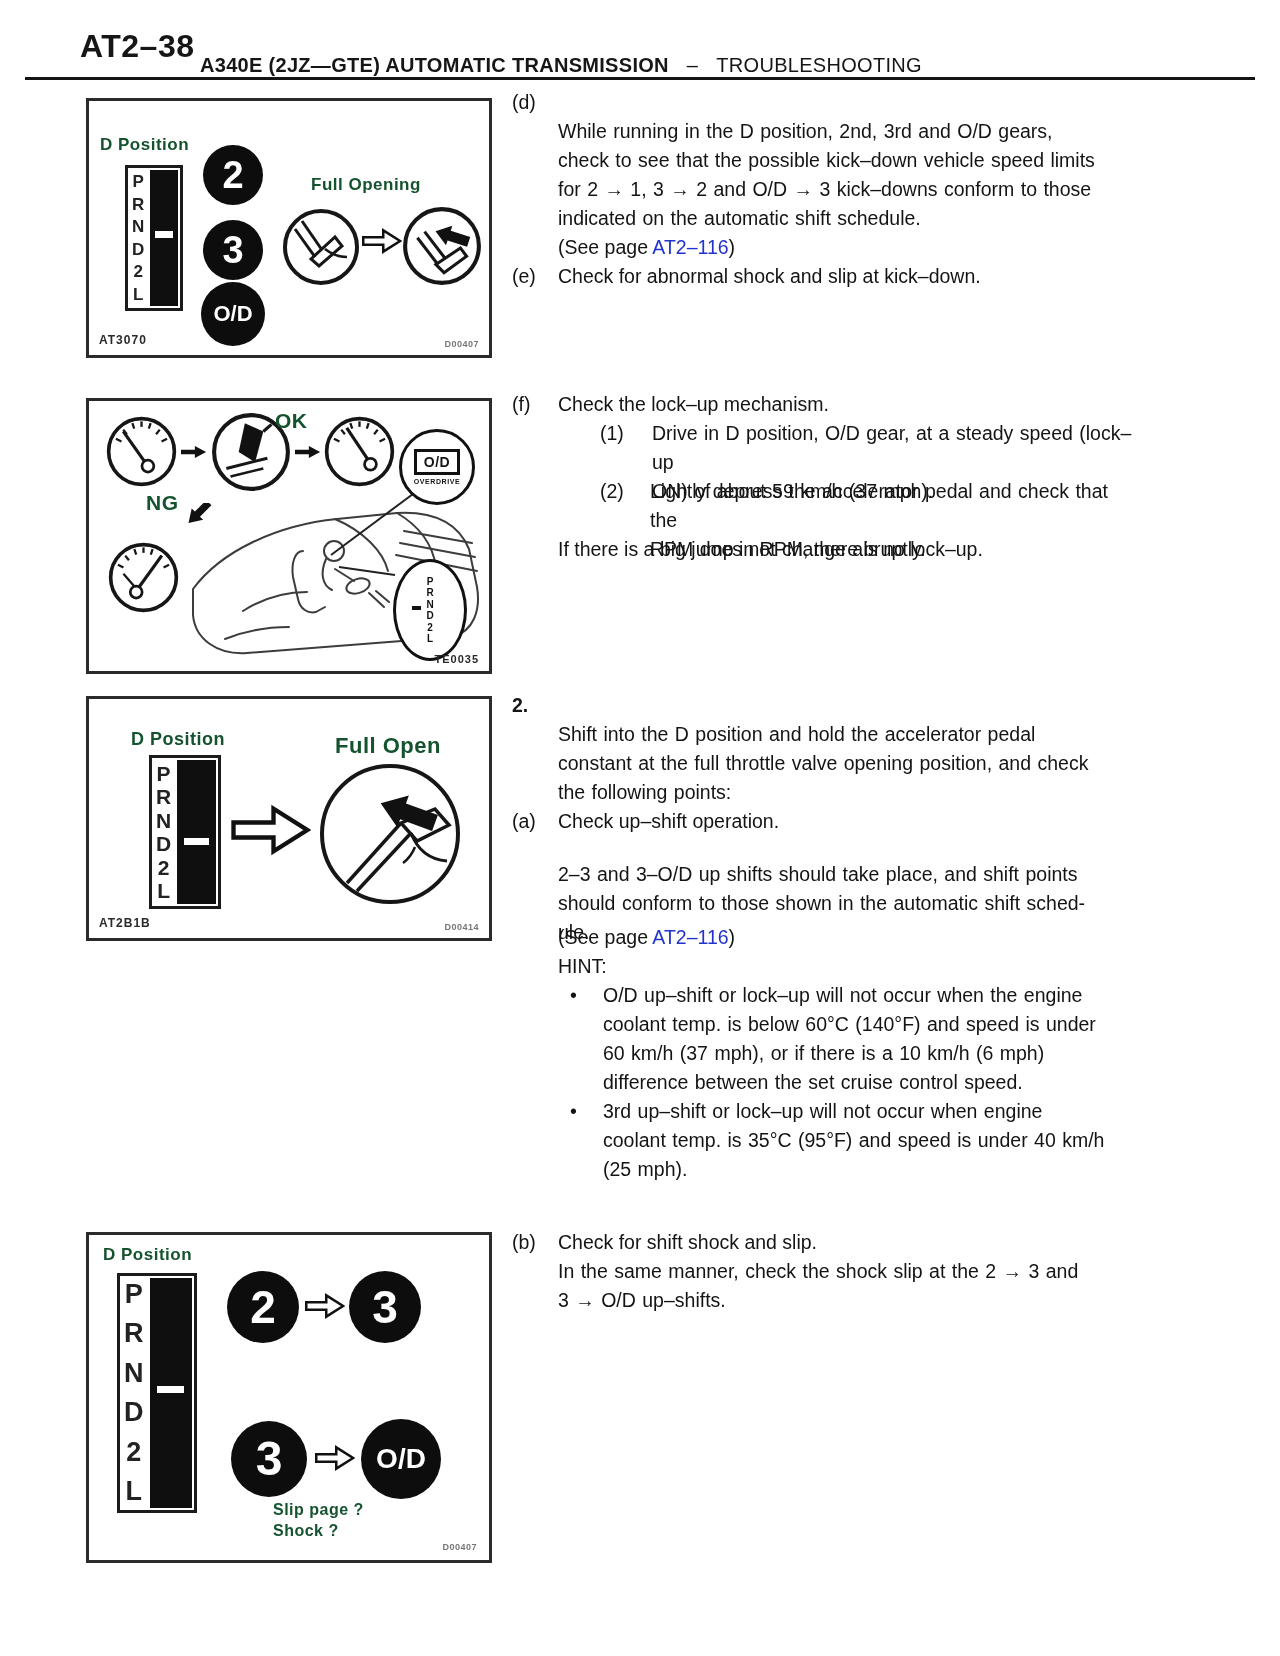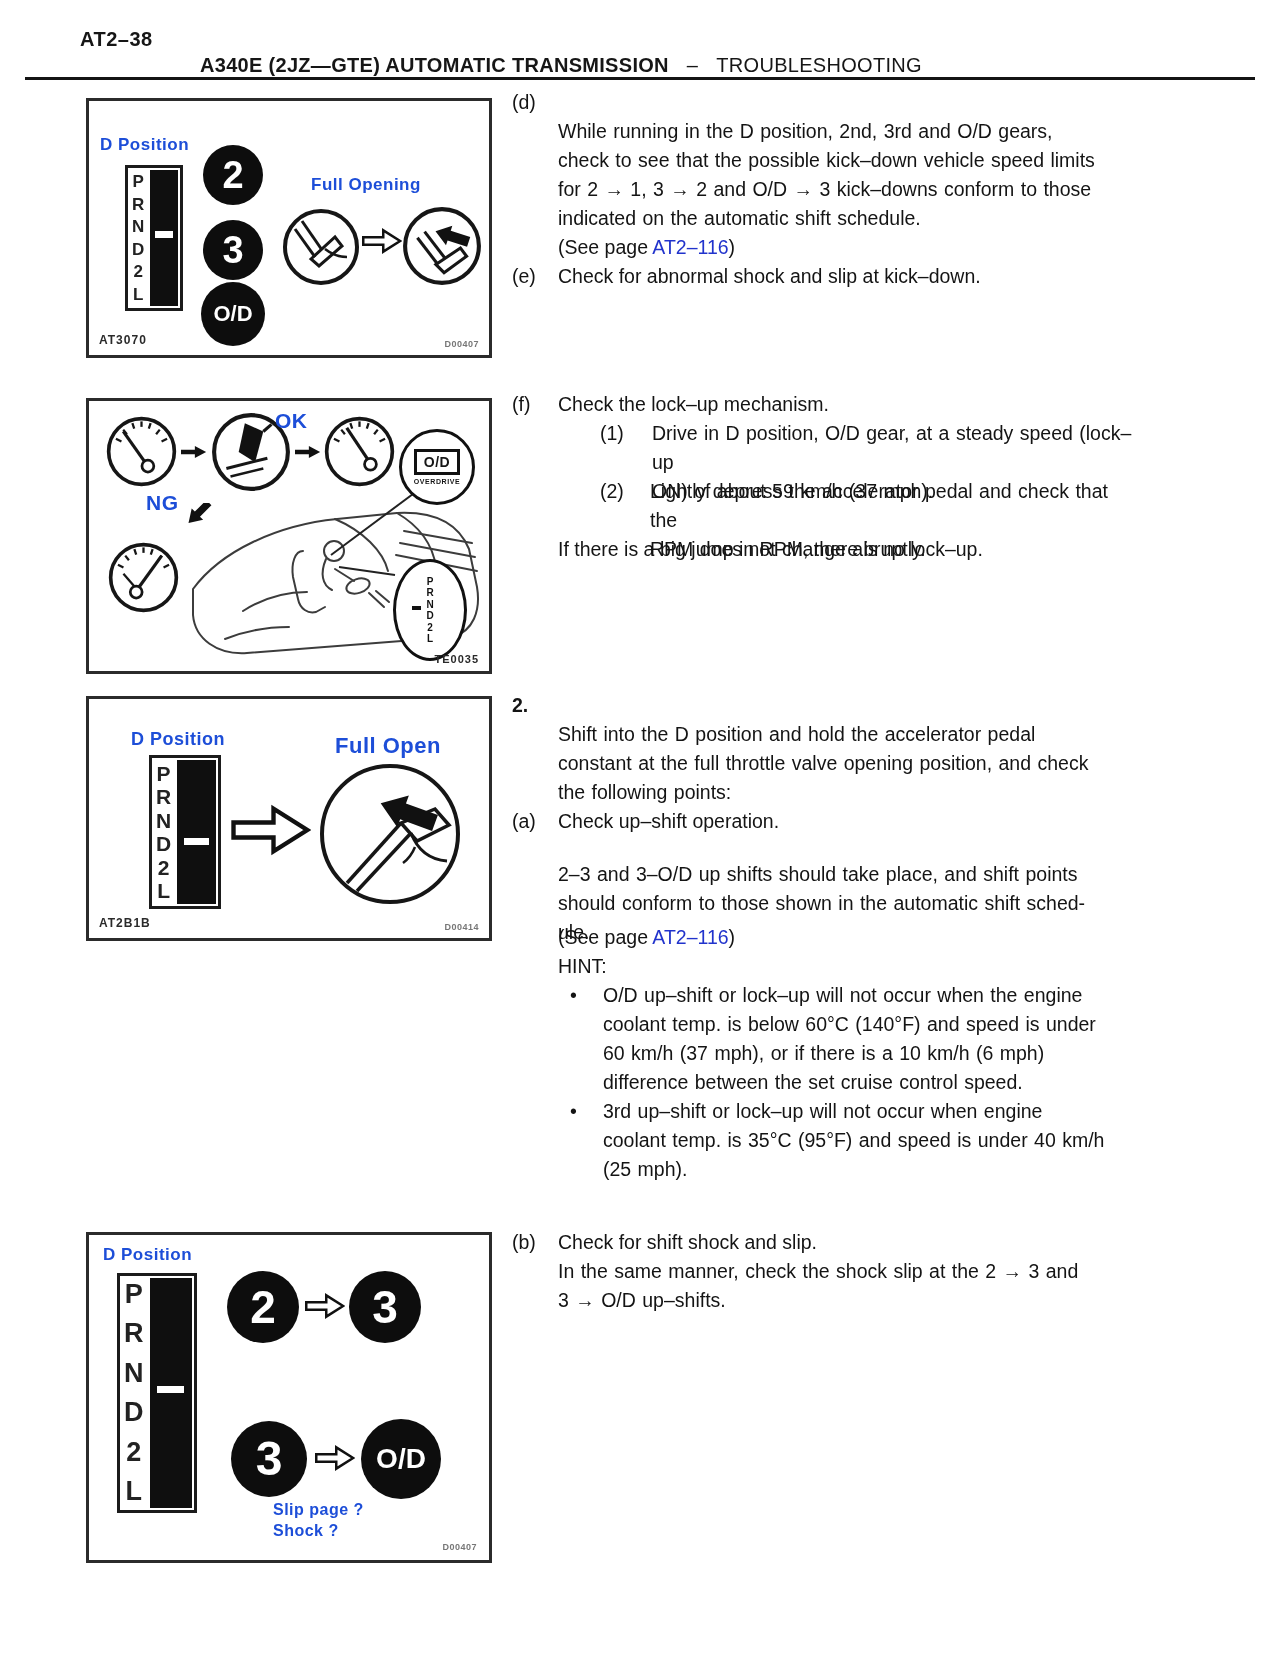--- a/index.html
+++ b/index.html
@@ -1,29 +1,29 @@
 <!DOCTYPE html>
 <html><head>
 <meta charset="utf-8">
 <style>
   html,body{margin:0;padding:0;}
   body{width:1280px;height:1656px;background:#f7f7f5;font-family:"Liberation Sans","DejaVu Sans",sans-serif;color:#161616;overflow:hidden;}
   .page{position:relative;width:1280px;height:1656px;background:#ffffff;}
   .abs{position:absolute;}
 
   
-  .pageno{font-size:20px;font-weight:bold;letter-spacing:0.5px;}
+  .pageno{font-size:32px;font-weight:bold;letter-spacing:0.5px;}
   .runhead{font-size:20px;letter-spacing:0.3px;white-space:nowrap;}
   .runhead .b{font-weight:bold;}
   .runhead .sep{margin:0 18px;}
   .headrule{background:#141414;height:3px;}
 
   
   .fig{position:absolute;background:#fff;border:3px solid #2b2b2b;}
-  .figlabel{position:absolute;font-weight:bold;color:#1d4ed8;letter-spacing:0.5px;white-space:nowrap;}
+  .figlabel{position:absolute;font-weight:bold;color:#14532d;letter-spacing:0.5px;white-space:nowrap;}
   .figcode{position:absolute;font-weight:bold;font-size:12px;letter-spacing:1px;color:#2a2a2a;}
   .figcode.small{font-size:9px;color:#777;letter-spacing:0.5px;}
 
   .gate{position:absolute;display:flex;border:3px solid #1b1b1b;background:#fff;box-sizing:border-box;}
   .gate-letters{display:flex;flex-direction:column;justify-content:space-between;align-items:center;padding:5px 4px;font-weight:bold;color:#222;line-height:1;}
   .gate-bar{position:relative;background:#0f0f0f;flex:1;margin:2px;}
   .gate-dash{position:absolute;left:18%;width:64%;height:7px;background:#fff;}
 
   .gear{position:absolute;background:#0d0d0d;color:#fff;border-radius:50%;display:flex;align-items:center;justify-content:center;font-weight:bold;line-height:1;}
 

